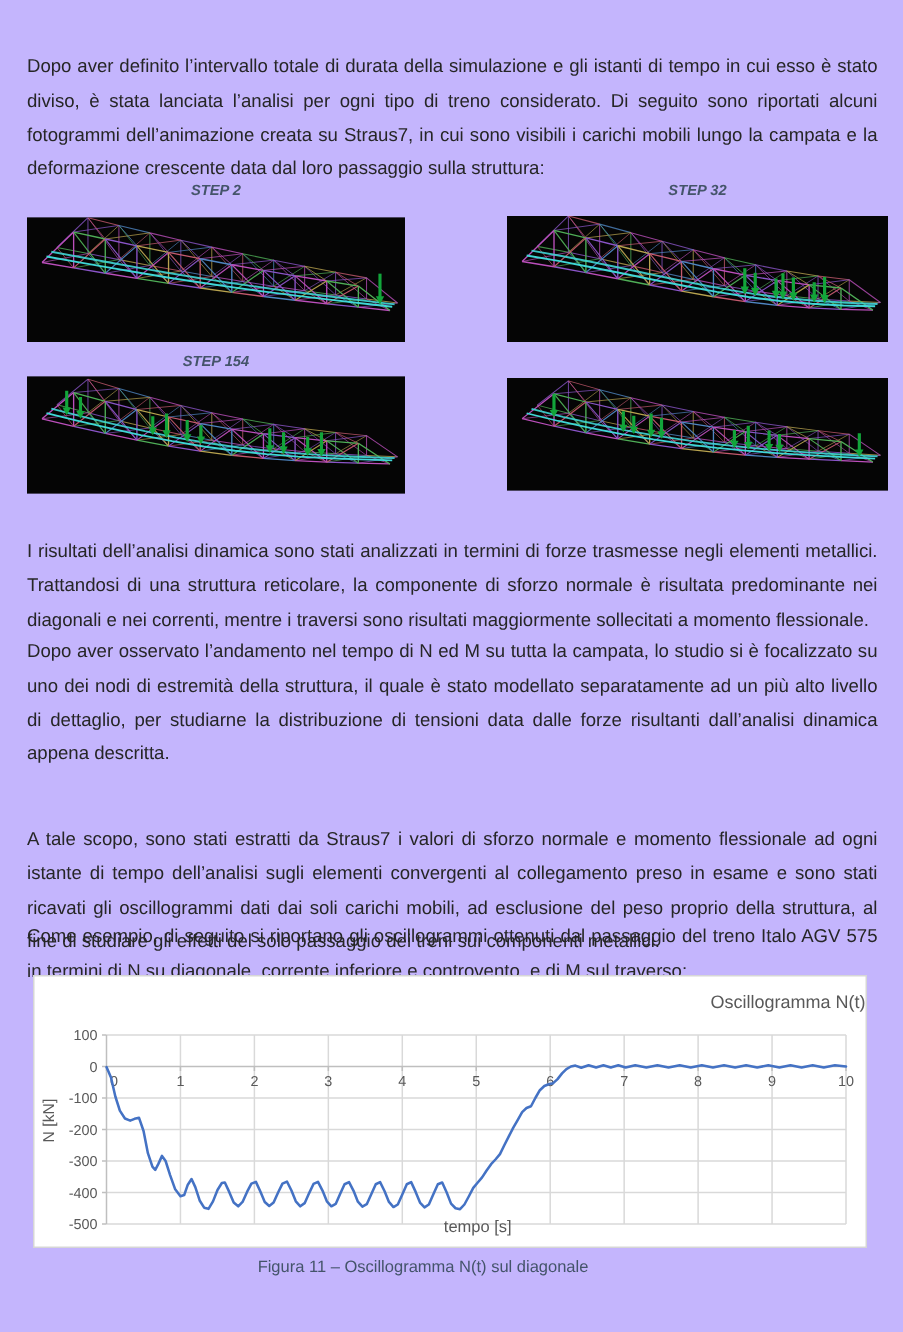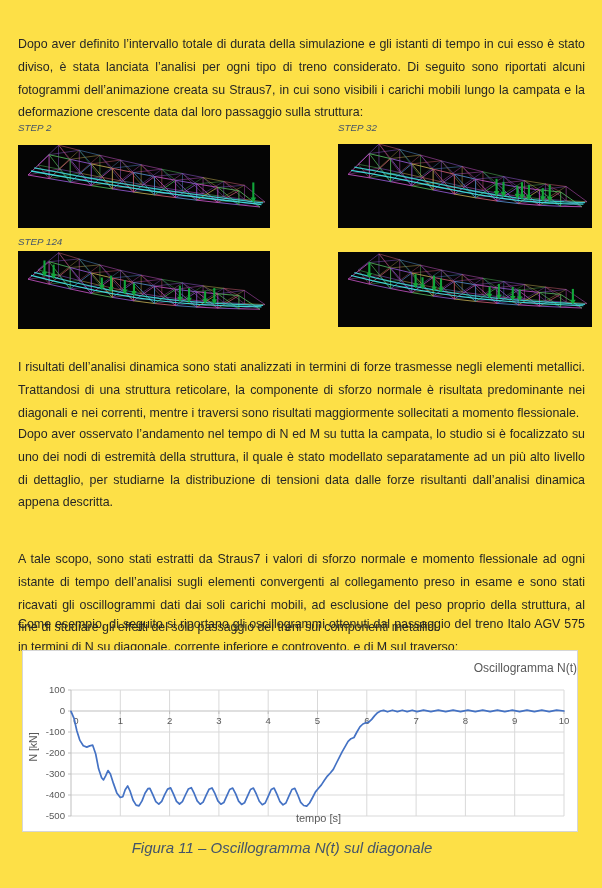--- a/index.html
+++ b/index.html
@@ -1,26 +1,28 @@
 <!DOCTYPE html>
 <html><head>
 <meta charset="utf-8">
 <style>
   html,body{margin:0;padding:0;background:#fff;}
   .page{
-    position:relative;width:602px;height:888px;background:#fde047;
+    position:relative;width:602px;height:888px;background:#c4b5fd;
     font-family:"Liberation Sans",sans-serif;color:#262626;overflow:hidden;
   }
   .para{
     position:absolute;left:18px;width:567px;
     font-size:12.4px;line-height:22.6px;text-align:justify;color:#262626;
   }
   .p1{top:21px}.p2{top:344px}.p3{top:411px}.p4{top:536px}.p5{top:601px}
   .step-label{
     position:absolute;height:14px;font-size:9.8px;font-style:italic;color:#44546a;
+    text-align:center;
+    font-weight:bold;
   }
   .sl1{left:18px;width:252px;top:122px}
   .sl2{left:338px;width:254px;top:122px}
   .sl3{left:18px;width:252px;top:236px}
   .sl4{left:338px;width:254px;top:236px}
   .bridge{position:absolute;display:block;background:#050505;}
   .b1{left:18px;top:145px;width:252px;height:83px}
   .b2{left:338px;top:144px;width:254px;height:84px}
   .b3{left:18px;top:251px;width:252px;height:78px}
   .b4{left:338px;top:252px;width:254px;height:75px}
@@ -36,21 +38,21 @@
     position:absolute;left:-26px;top:90px;width:72px;text-align:center;
     font-size:10.5px;color:#595959;transform:rotate(-90deg);
   }
   .chart-xlabel{
     position:absolute;top:161px;left:48px;width:495px;text-align:center;
     font-size:11px;color:#595959;
   }
   .chart-plot{position:absolute;left:0;top:0;width:554px;height:180px;display:block;}
   .fig-caption{
     position:absolute;top:839px;left:0;width:564px;text-align:center;
-    font-size:15px;font-style:italic;color:#44546a;
+    font-size:11px;color:#44546a;
   }
 </style>
 </head>
 <body>
 
 <div class="page">
 
   <p class="para p1">Dopo aver definito l’intervallo totale di durata della simulazione e gli istanti di tempo in cui esso è stato diviso, è stata lanciata l’analisi per ogni tipo di treno considerato. Di seguito sono riportati alcuni fotogrammi dell’animazione creata su Straus7, in cui sono visibili i carichi mobili lungo la campata e la deformazione crescente data dal loro passaggio sulla struttura:</p>
 
   <div class="step-label sl1">STEP 2</div>
@@ -355,21 +357,21 @@
       <line x1="182.535" y1="37.737520712109266" x2="182.535" y2="50.737520712109266" stroke="#12a53a" stroke-width="2.1"></line>
       <polygon points="179.73499999999999,49.737520712109266 185.335,49.737520712109266 182.535,55.237520712109266" fill="#12a53a"></polygon>
       <line x1="189.42" y1="40.454491146369826" x2="189.42" y2="51.454491146369826" stroke="#12a53a" stroke-width="2.1"></line>
       <polygon points="186.61999999999998,50.454491146369826 192.22,50.454491146369826 189.42,55.954491146369826" fill="#12a53a"></polygon>
       <line x1="203.18999999999997" y1="43.630877626378435" x2="203.18999999999997" y2="52.630877626378435" stroke="#12a53a" stroke-width="2.1"></line>
       <polygon points="200.38999999999996,51.630877626378435 205.98999999999998,51.630877626378435 203.18999999999997,57.130877626378435" fill="#12a53a"></polygon>
       <line x1="210.075" y1="40.09611631612974" x2="210.075" y2="53.09611631612974" stroke="#12a53a" stroke-width="2.1"></line>
       <polygon points="207.27499999999998,52.09611631612974 212.875,52.09611631612974 210.075,57.59611631612974" fill="#12a53a"></polygon>
     </svg>
 
-  <div class="step-label sl3">STEP 124</div>
+  <div class="step-label sl3">STEP 154</div>
   <svg class="bridge b3" id="bridge-2" preserveAspectRatio="none" viewBox="0 0 252 83">
       <rect x="0" y="0" width="252" height="83" fill="#050505"></rect>
       <line x1="20" y1="20" x2="40.63636363636363" y2="25.758363096788514" stroke="#4fae57" stroke-width="0.7" opacity="0.8"></line>
       <line x1="40.63636363636363" y1="25.758363096788514" x2="61.272727272727266" y2="31.322719675645306" stroke="#8a55c8" stroke-width="0.7" opacity="0.8"></line>
       <line x1="40.63636363636363" y1="1.849272187697606" x2="61.272727272727266" y2="8.504537857463486" stroke="#c45a6e" stroke-width="0.7" opacity="0.8"></line>
       <line x1="61.272727272727266" y1="31.322719675645306" x2="81.9090909090909" y2="36.51478047292028" stroke="#b8a34f" stroke-width="0.7" opacity="0.8"></line>
       <line x1="61.272727272727266" y1="8.504537857463486" x2="81.9090909090909" y2="14.787507745647556" stroke="#4f86c2" stroke-width="0.7" opacity="0.8"></line>
       <line x1="81.9090909090909" y1="36.51478047292028" x2="102.54545454545455" y2="41.18641741505886" stroke="#c45a6e" stroke-width="0.7" opacity="0.8"></line>
       <line x1="81.9090909090909" y1="14.787507745647556" x2="102.54545454545455" y2="20.550053778695222" stroke="#bb4fbb" stroke-width="0.7" opacity="0.8"></line>
       <line x1="102.54545454545455" y1="41.18641741505886" x2="123.18181818181819" y2="45.23166407416975" stroke="#4f86c2" stroke-width="0.7" opacity="0.8"></line>

